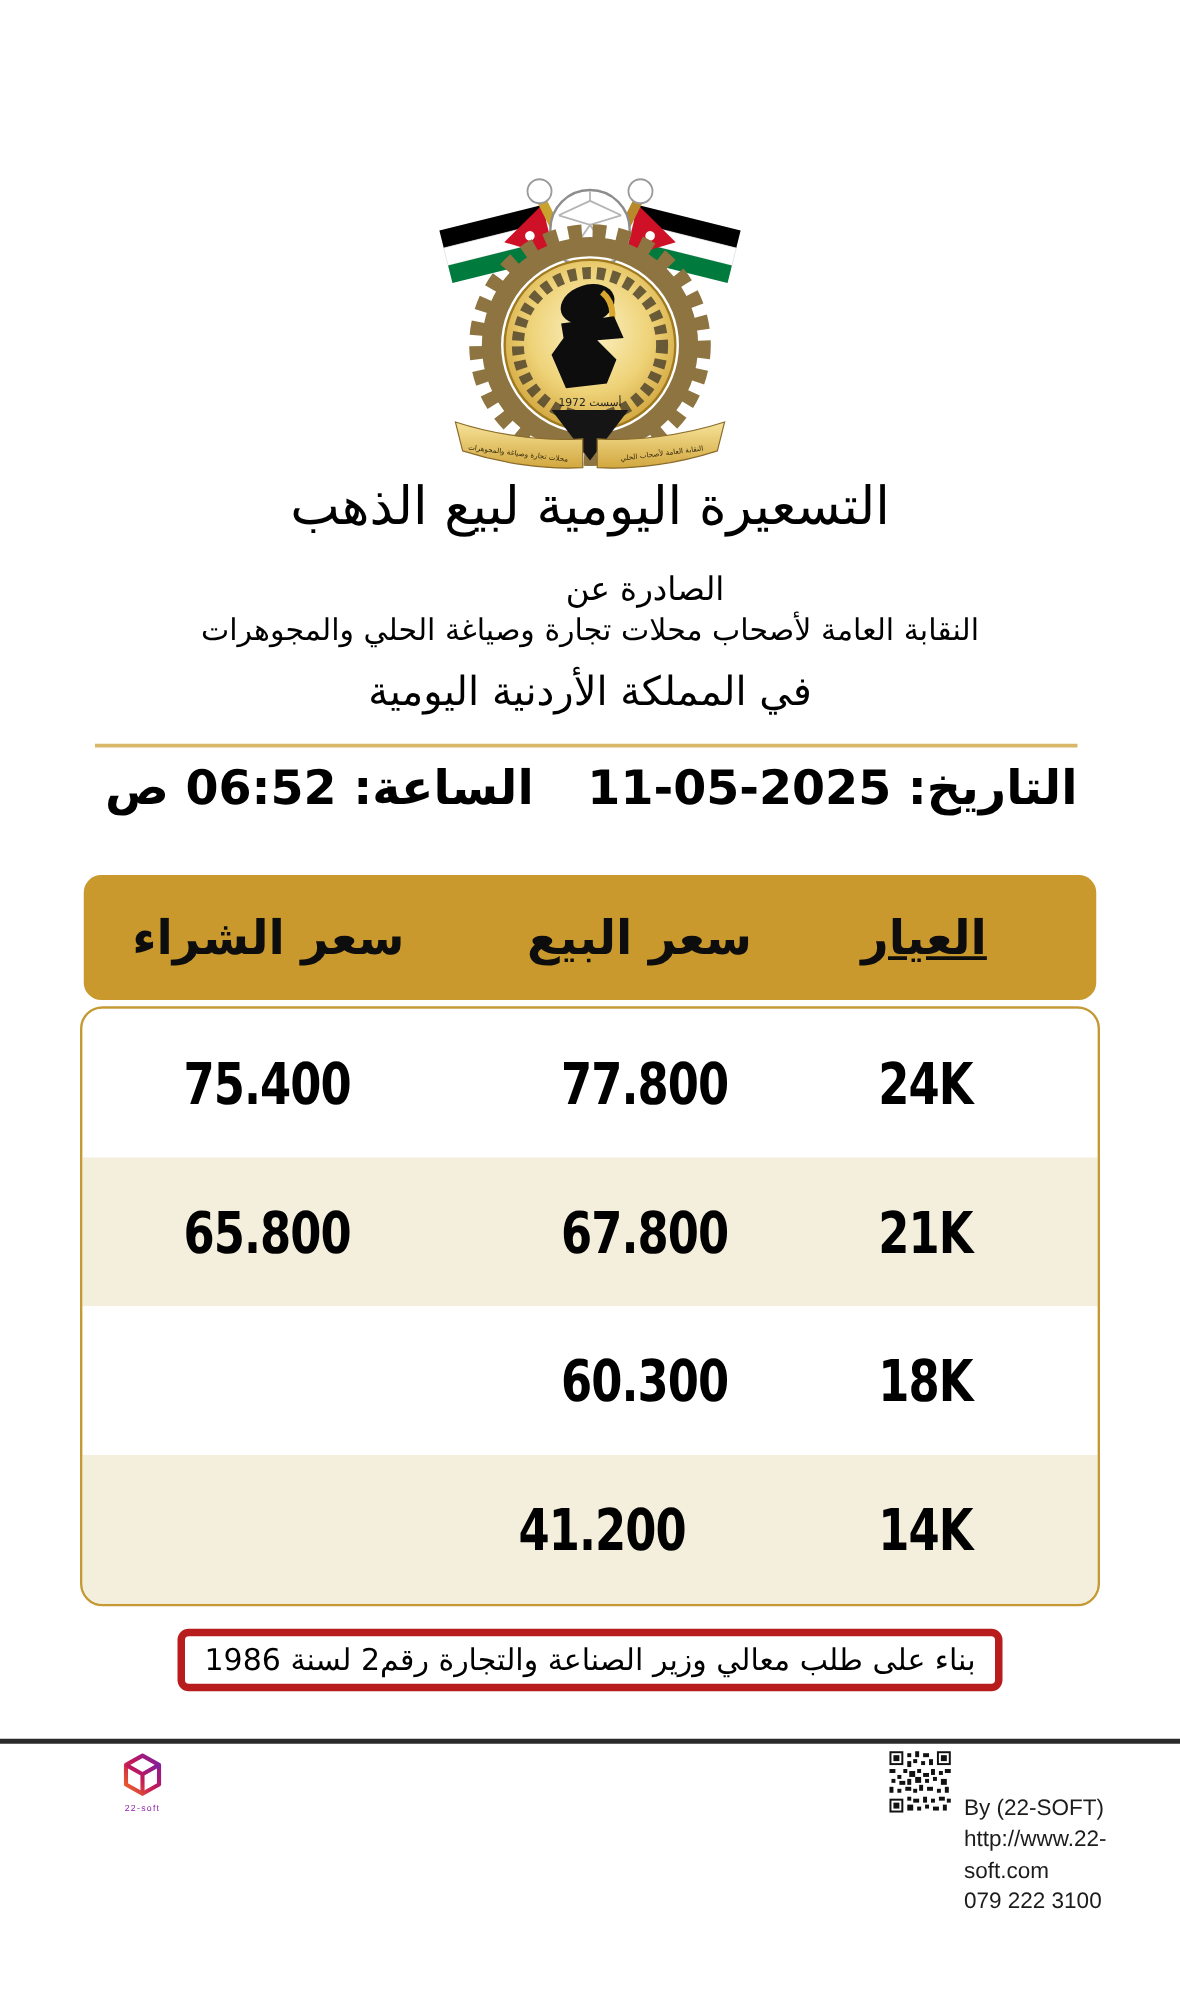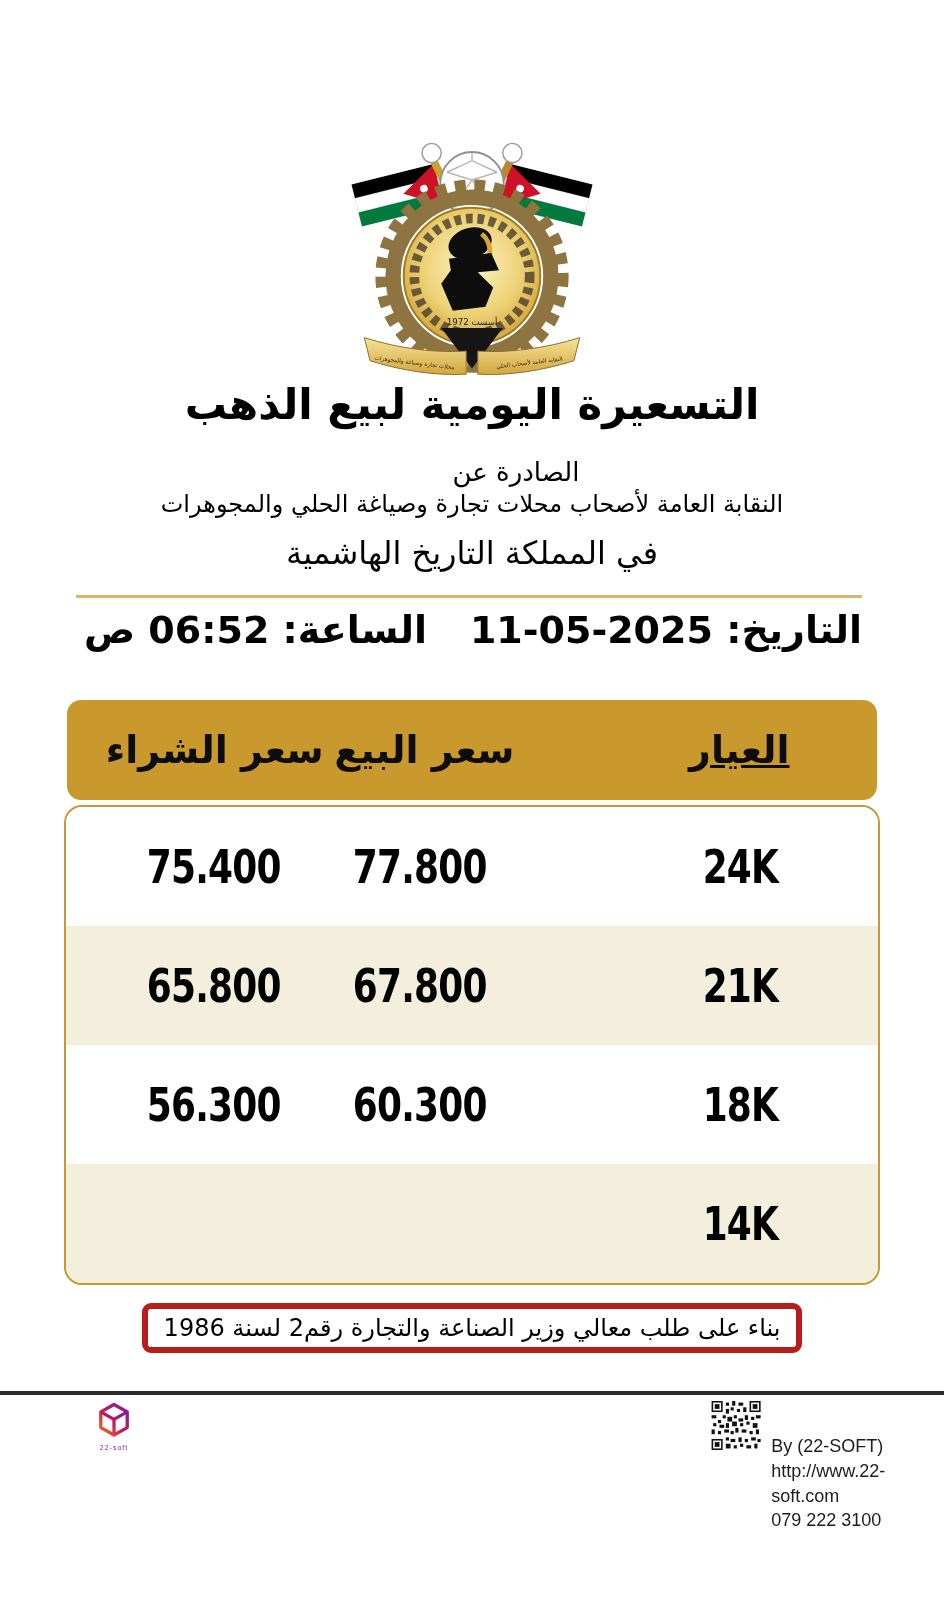--- a/index.html
+++ b/index.html
@@ -5,21 +5,21 @@
   * { margin:0; padding:0; box-sizing:border-box; }
   html,body { background:#ffffff; }
   body { width:944px; font-family:"DejaVu Sans", sans-serif; color:#000; }
   .page { position:relative; width:944px; height:1599px; background:#fff; overflow:hidden; }
 
   
   .emblem-wrap { position:absolute; top:124px; left:50%; transform:translateX(-50%); }
 
   
   .doc-title { position:absolute; top:380px; left:0; width:100%; text-align:center;
-               font-size:42px; font-weight:bold; direction:rtl; }
+               font-size:42px; font-weight:normal; direction:rtl; }
   .issued-by { position:absolute; top:457px; left:0; width:100%; text-align:center;
                font-size:26px; direction:rtl;margin-left:44px; }
   .syndicate-line { position:absolute; top:490px; left:0; width:100%; text-align:center;
                font-size:24px; direction:rtl; }
   .kingdom-line { position:absolute; top:534px; left:0; width:100%; text-align:center;
                font-size:32px; direction:rtl; }
   .gold-divider { position:absolute; top:595px; left:76px; width:786px; height:3px;
                background:#D9B86A; }
 
   
@@ -32,21 +32,21 @@
   .price-table { position:absolute; top:700px; left:64px; width:816px; }
   .t-header { margin:0 3px; background:#C9992E; border-radius:14px; height:100px;
               display:flex; align-items:center; direction:rtl;
               font-size:38px; font-weight:bold; color:#0d0d0d; }
   .t-body { margin-top:5px; border:2px solid #C59A35; border-radius:18px;
             overflow:hidden; background:#fff; }
   .t-row { height:119px; display:flex; align-items:center; direction:rtl;
            background:#ffffff; font-size:46px; font-weight:bold; }
   .t-row.alt { background:#F4EFDC; }
   .col-karat { width:34%; text-align:center;text-decoration:underline; }
-  .col-sell  { width:33%; text-align:left; }
+  .col-sell  { width:33%; text-align:right; }
   .col-buy   { width:33%; text-align:center;padding-left:28px; }
   .num { display:inline-block; transform:scaleX(0.78); letter-spacing:-1px; }
 
   
   .footnote-wrap { position:absolute; top:1303px; left:0; width:100%;
                    display:flex; justify-content:center; }
   .footnote { border:6px solid #b91c1c; border-radius:9px; padding:5px 16px;
               font-size:24px; direction:rtl; }
 
   
@@ -135,21 +135,21 @@
         <path d="M242,222 C205,234 165,238 136,236 L136,260 C168,262 205,256 236,246 Z" fill="url(#ribbonGrad)" stroke="#8a6b2a" stroke-width="1"></path>
         <text x="70" y="250" font-size="6" text-anchor="middle" fill="#3a2d12" transform="rotate(7 70 250)">محلات تجارة وصياغة والمجوهرات</text>
         <text x="190" y="250" font-size="6" text-anchor="middle" fill="#3a2d12" transform="rotate(-7 190 250)">النقابة العامة لأصحاب الحلي</text>
       </g>
     </svg>
   </div>
 
   <div class="doc-title">التسعيرة اليومية لبيع الذهب</div>
   <div class="issued-by">الصادرة عن</div>
   <div class="syndicate-line">النقابة العامة لأصحاب محلات تجارة وصياغة الحلي والمجوهرات</div>
-  <div class="kingdom-line">في المملكة التاريخ الهاشمية</div>
+  <div class="kingdom-line">في المملكة الأردنية اليومية</div>
   <div class="gold-divider"></div>
 
   <div class="meta-row">
     <div class="meta-item" dir="rtl">
       <span>التاريخ:</span>
       <span dir="ltr">11-05-2025</span>
     </div>
     <div class="meta-item" dir="rtl">
       <span>الساعة:</span>
       <span dir="ltr">06:52</span>
@@ -171,24 +171,24 @@
           <div class="col-buy"><span class="num">75.400</span></div>
         </div>
         <div class="t-row alt">
           <div class="col-karat"><span class="num">21K</span></div>
           <div class="col-sell"><span class="num">67.800</span></div>
           <div class="col-buy"><span class="num">65.800</span></div>
         </div>
         <div class="t-row">
           <div class="col-karat"><span class="num">18K</span></div>
           <div class="col-sell"><span class="num">60.300</span></div>
-          <div class="col-buy"><span class="num">56.300</span></div>
         </div>
         <div class="t-row alt">
           <div class="col-karat"><span class="num">14K</span></div>
+          <div class="col-buy"><span class="num">41.200</span></div>
         </div>
       </div>
   </div>
 
   <div class="footnote-wrap">
     <div class="footnote">بناء على طلب معالي وزير الصناعة والتجارة رقم2 لسنة 1986</div>
   </div>
 
   <div class="footer-sep"></div>
 

